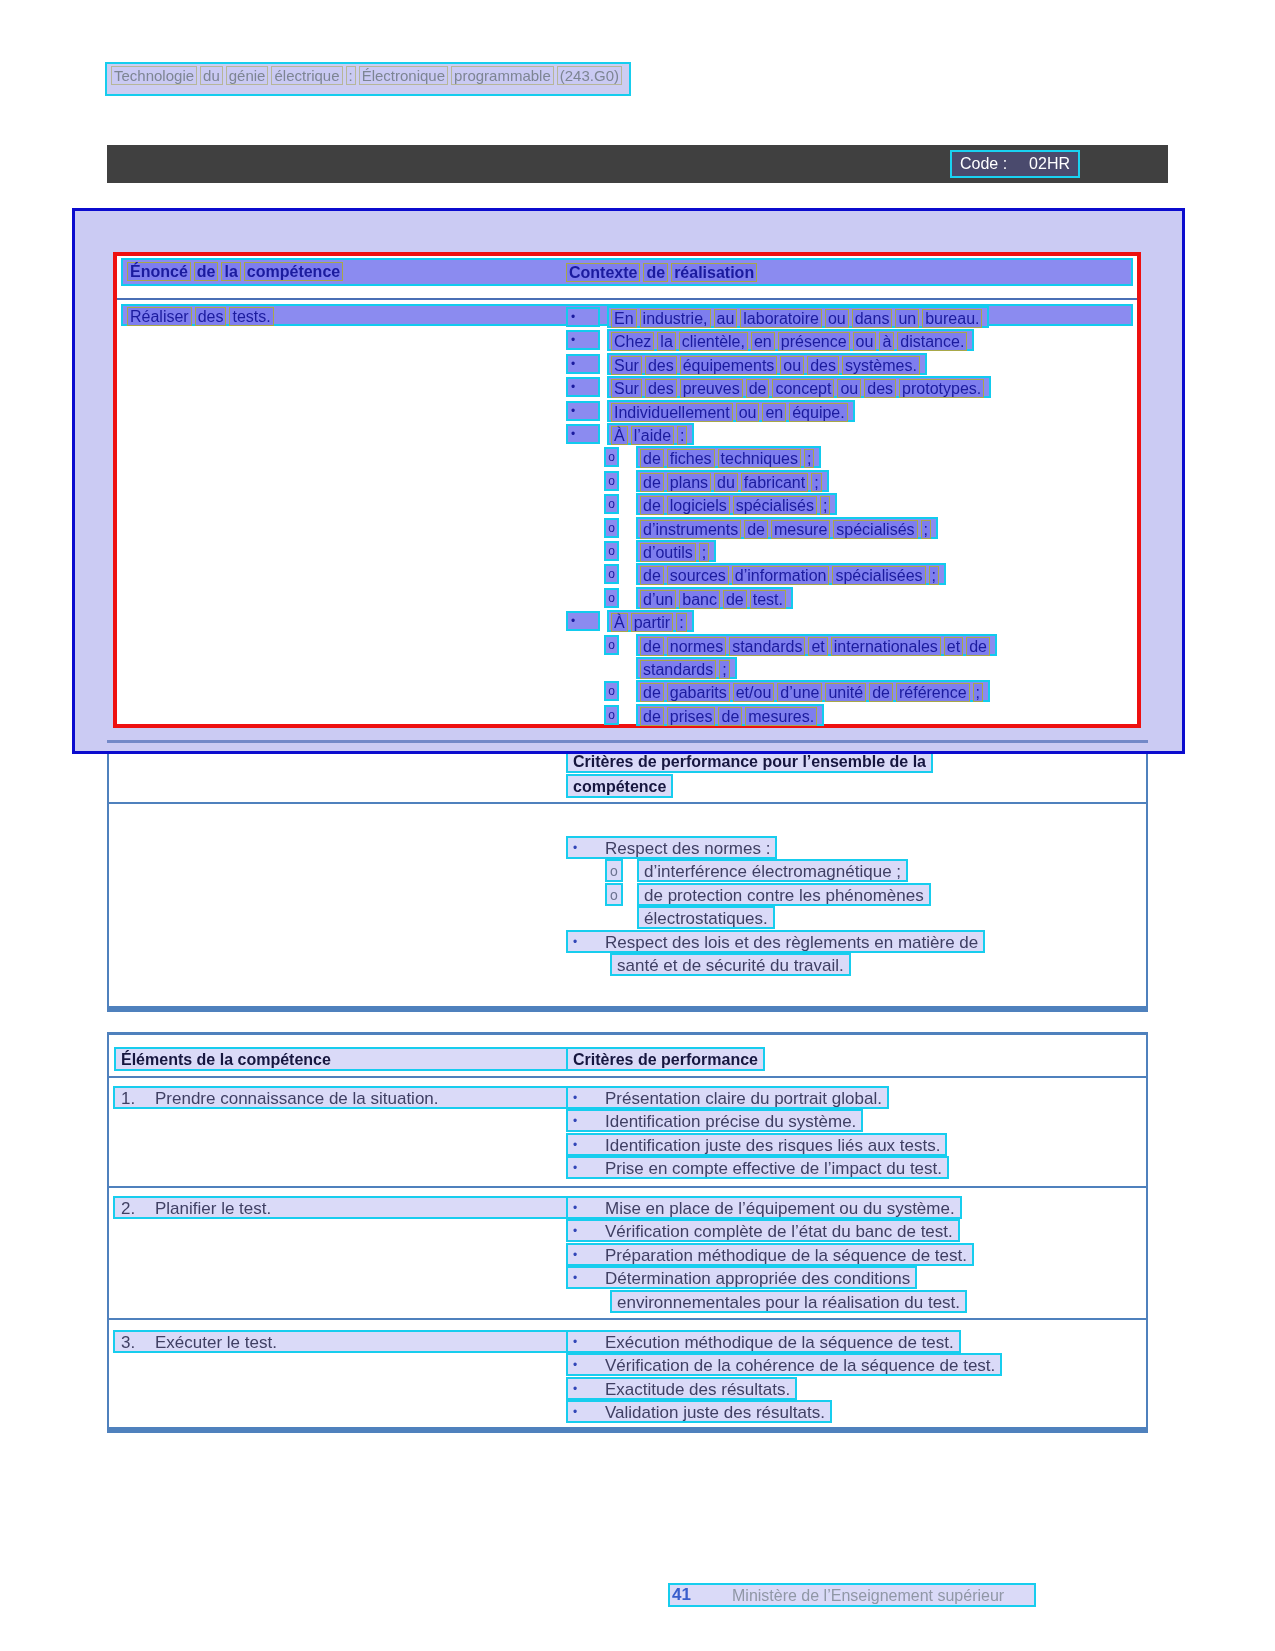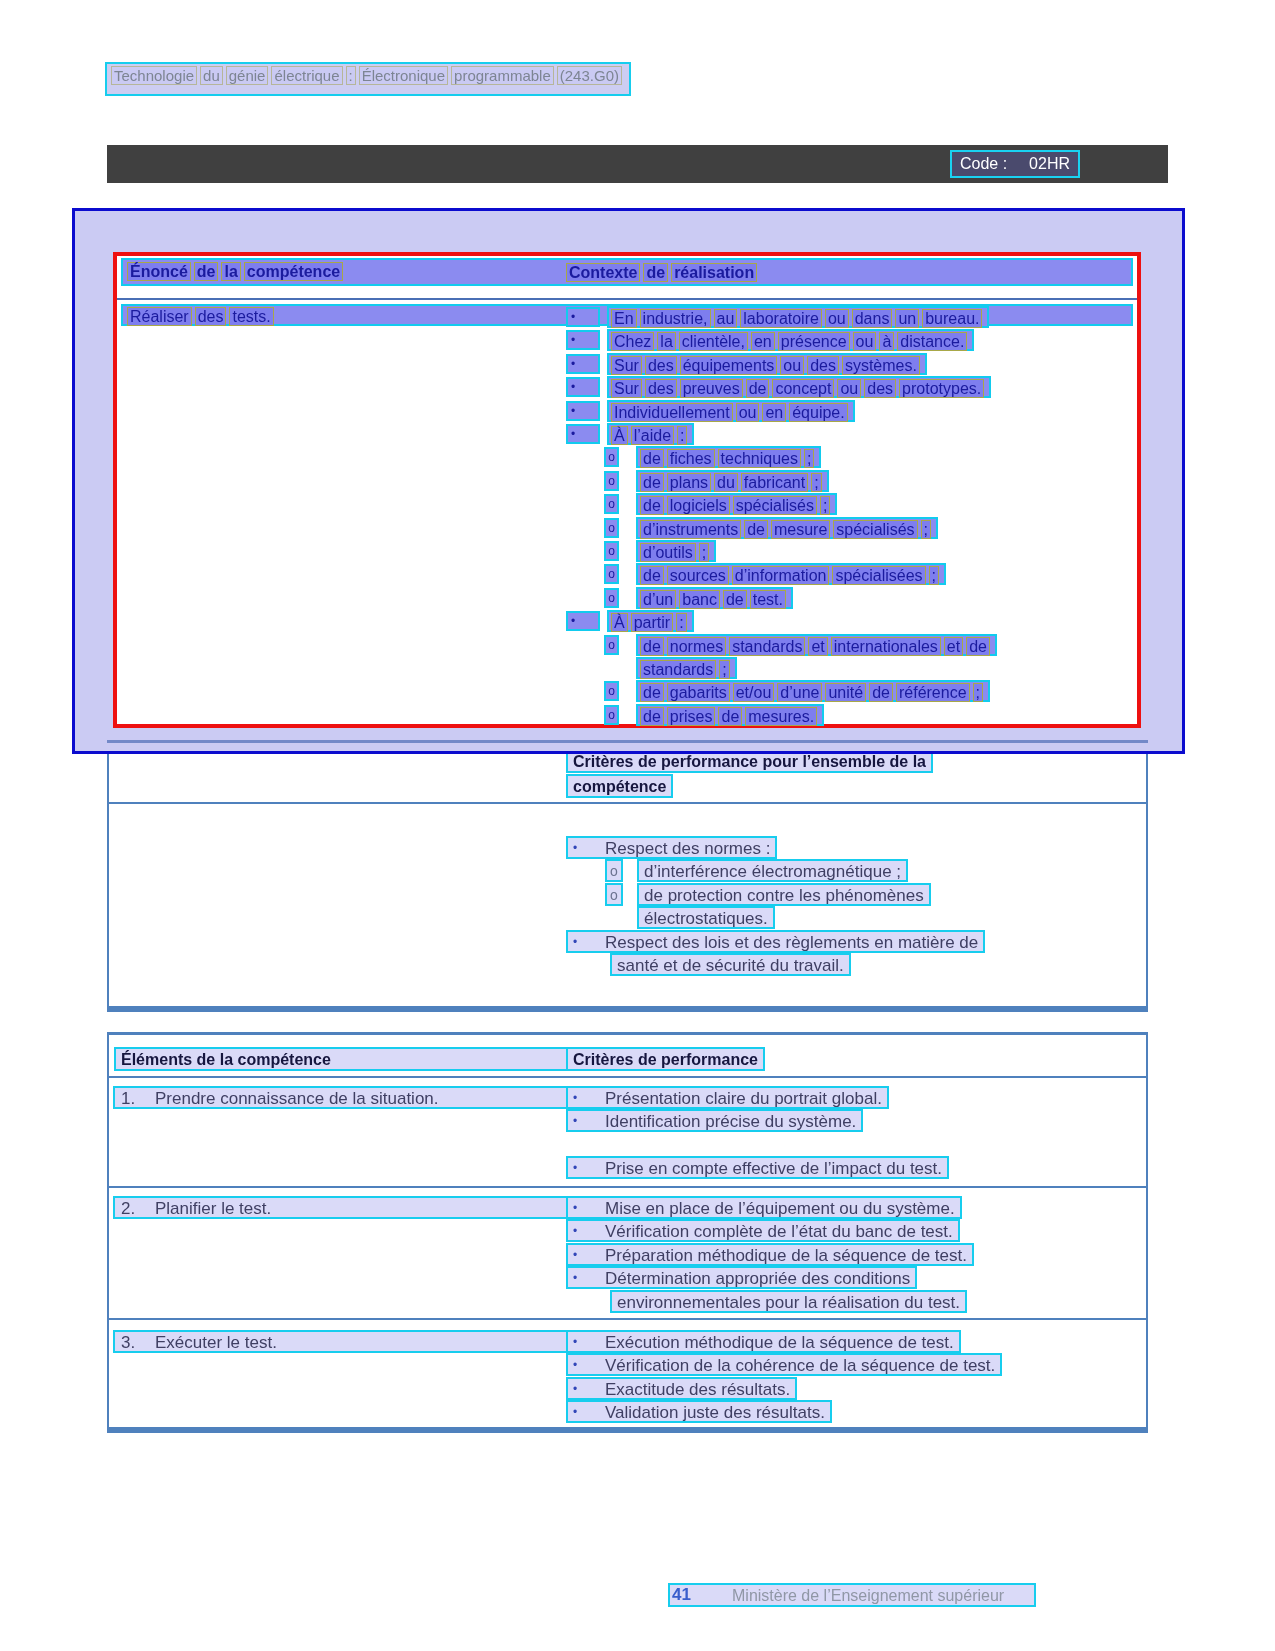--- a/index.html
+++ b/index.html
@@ -123,20 +123,23 @@
       <div class="steel-div" style="top: 151px;"></div>
       <div class="steel-div" style="top: 283px;"></div>
       <div class="abs" style="left: 0px; top: 51px; width: 1037px; height: 93.6px;">
         <div class="ecell hlL"><span class="num">1.</span><span>Prendre connaissance de la situation.</span></div>
         <div class="l2line" style="top: 0px;">
           <span class="cbox hlL" style="left: 457px;"><span class="blt">•</span>Présentation claire du portrait global.</span>
         </div>
         <div class="l2line" style="top: 23.4px;">
           <span class="cbox hlL" style="left: 457px;"><span class="blt">•</span>Identification précise du système.</span>
         </div>
+        <div class="l2line" style="top: 46.8px;">
+          <span class="cbox hlL" style="left: 457px;"><span class="blt">•</span>Identification juste des risques liés aux tests.</span>
+        </div>
         <div class="l2line" style="top: 70.2px;">
           <span class="cbox hlL" style="left: 457px;"><span class="blt">•</span>Prise en compte effective de l’impact du test.</span>
         </div>
       </div>
       <div class="abs" style="left: 0px; top: 161px; width: 1037px; height: 117px;">
         <div class="ecell hlL"><span class="num">2.</span><span>Planifier le test.</span></div>
         <div class="l2line" style="top: 0px;">
           <span class="cbox hlL" style="left: 457px;"><span class="blt">•</span>Mise en place de l’équipement ou du système.</span>
         </div>
         <div class="l2line" style="top: 23.4px;">

